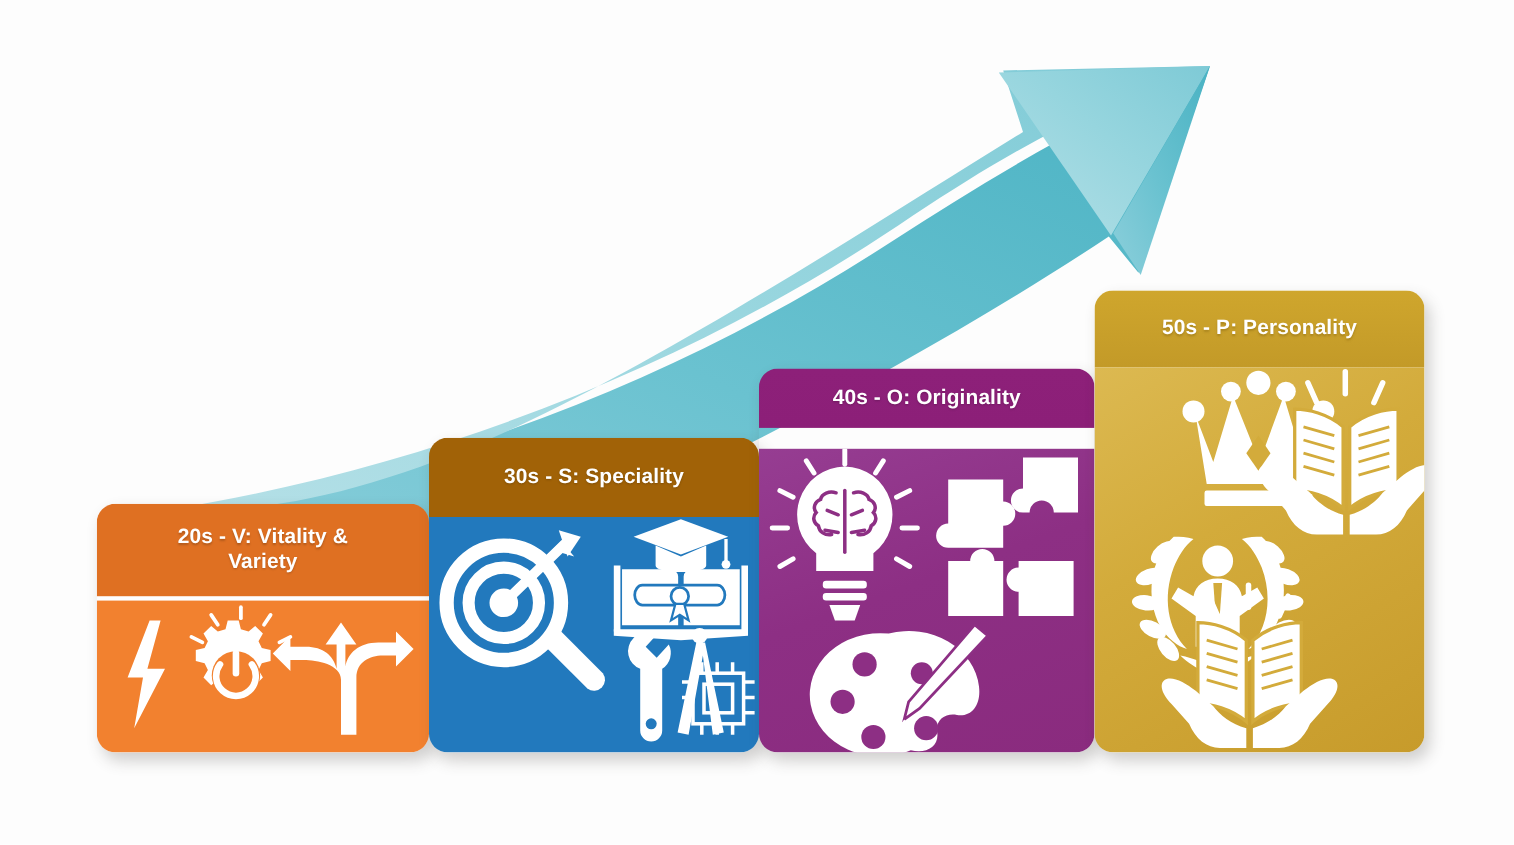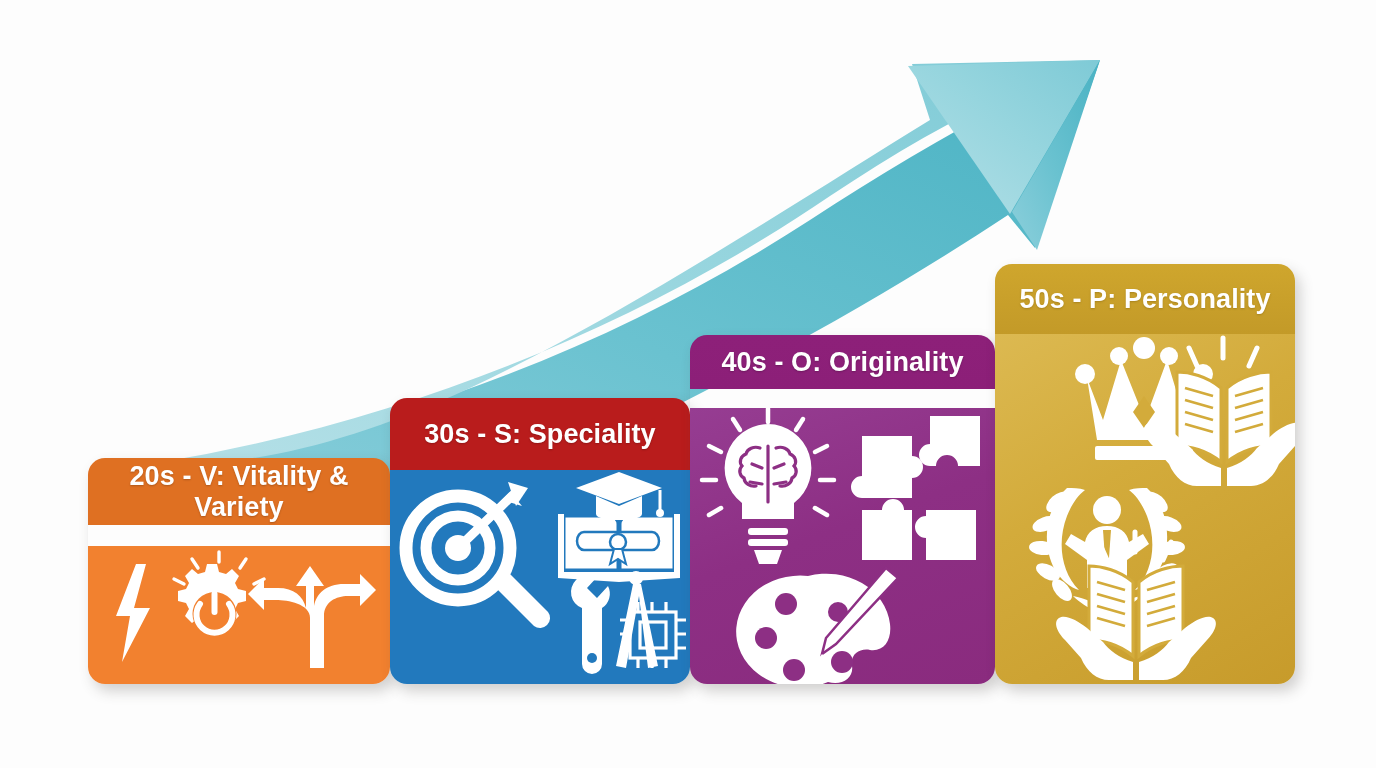--- a/index.html
+++ b/index.html
@@ -44,21 +44,21 @@
     display: flex;
     align-items: center;
     justify-content: center;
     text-align: center;
     box-sizing: border-box;
     padding: 6px 14px;
   }
   .card-title {
     color: #ffffff;
     font-weight: bold;
-    font-size: 27px;
+    font-size: 19px;
     line-height: 1.14;
     letter-spacing: 0.1px;
     text-shadow: 0 1px 2px rgba(0,0,0,0.22);
     white-space: pre-line;
   }
   .card-body {
     position: absolute;
     left: 0;
     width: 100%;
     bottom: 0;
@@ -68,25 +68,25 @@
     left: 0; top: 0;
     width: 100%; height: 100%;
   }
   .icon {
     position: absolute;
     fill: #ffffff;
   }
 
   
   #card-20s { left: 88px;  top: 458px; width: 302px; height: 226px; }
-  #card-20s .card-header { height: 67px;  background: #df7022; }
+  #card-20s .card-header { height: 84px;  background: #df7022; }
   #card-20s .card-body   { top: 88px;  height: 138px; background: #f2812f; }
 
   #card-30s { left: 390px; top: 398px; width: 300px; height: 286px; }
-  #card-30s .card-header { height: 72px;  background: #b91c1c; }
+  #card-30s .card-header { height: 72px;  background: #a16207; }
   #card-30s .card-body   { top: 72px;  height: 214px; background: #2279bd; }
 
   #card-40s { left: 690px; top: 335px; width: 305px; height: 349px; }
   #card-40s .card-header { height: 54px;  background: #8b1f79;
       background: linear-gradient(180deg,#8d2079 0%,#8c1f78 100%); }
   #card-40s .card-body   { top: 73px;  height: 276px;
       background: linear-gradient(160deg,#963d92 0%,#8d2f84 45%,#8a2b7e 100%); }
 
   #card-50s { left: 995px; top: 264px; width: 300px; height: 420px; }
   #card-50s .card-header { height: 70px;

